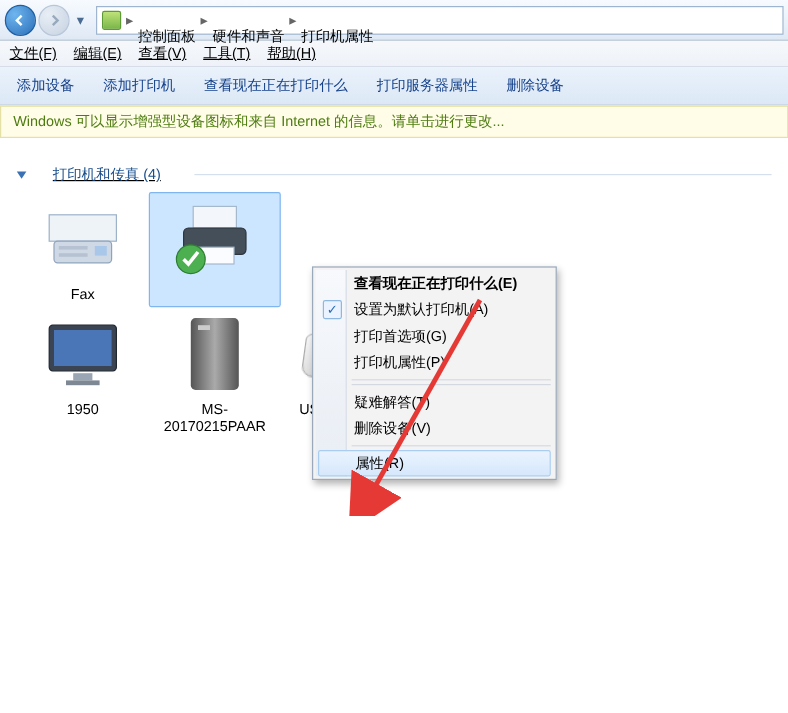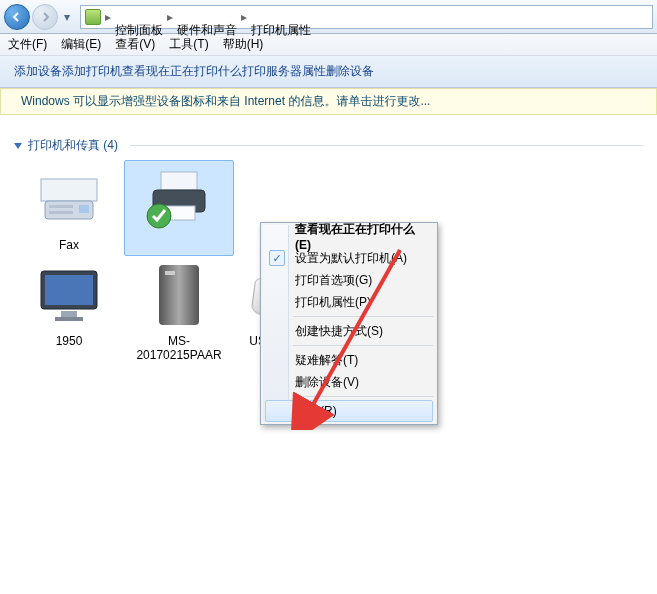--- a/index.html
+++ b/index.html
@@ -10,53 +10,53 @@
   .nav-btn { width: 26px; height: 26px; border-radius: 50%; background: radial-gradient(circle at 30% 30%, #6fb6f0, #2a6fb8); margin-right: 2px; display: flex; align-items: center; justify-content: center; color: #fff; font-size: 14px; border:1px solid #1d5fa3;}
   .nav-btn.disabled { background: radial-gradient(circle at 30% 30%, #e8eef5, #c6d3e2); color:#9aaabe; border-color:#b8c6d9;}
   .nav-dd { width:14px; height:24px; display:flex; align-items:center; justify-content:center; color:#4a6c93; margin-right:6px;}
   .breadcrumb { flex:1; height:24px; background:#fff; border:1px solid #9db5ce; display:flex; align-items:center; padding:0 4px; gap:4px; }
   .bc-icon { width:16px; height:16px; background:linear-gradient(#bde27a,#7ab648); border:1px solid #5e9a33; border-radius:2px;}
   .bc-sep { color:#666; }
   .bc-item { color:#000;margin-top:28px; }
 
   
   .menubar { height:22px; background:linear-gradient(#f6f8fb,#eef2f8); border-bottom:1px solid #d6dde8; display:flex; align-items:center; gap:14px; padding:0 8px;}
-  .menuitem { color:#000; }
-
-  
-  .toolbar { height:32px; background:linear-gradient(#eaf2fb,#dce8f6); border-bottom:1px solid #b7c6da; display:flex; align-items:center; padding:0 14px;}
+  .menuitem { color:#000;text-decoration:underline; }
+
+  
+  .toolbar { height:32px; background:linear-gradient(#eaf2fb,#dce8f6); border-bottom:1px solid #b7c6da; display:flex; align-items:center; gap:24px; padding:0 14px;}
   .toolbtn { color:#15428b; }
 
   
-  .infobar { background:#fffde7; border:1px solid #e5e0a6; padding:4px 20px; color:#0c4a6e;}
+  .infobar { background:#fffde7; border:1px solid #e5e0a6; padding:4px 10px; color:#4d7c0f;}
 
   
   .content { padding:10px 14px; }
-  .group-header { display:flex; align-items:center; gap:6px; margin:12px 0 6px; }
+  .group-header { display:flex; align-items:center; gap:22px; margin:12px 0 6px;text-decoration:underline; }
   .disclosure { width:0;height:0;border-left:4px solid transparent;border-right:4px solid transparent;border-top:6px solid #3a72b5;}
   .group-title { color:#1a4e8a; }
   .group-line { flex:1; height:1px; background:#d4e0ee; margin-left:6px;}
   .grid { display:flex; flex-wrap:wrap; gap:0; }
   .tile { width:110px; display:flex; flex-direction:column; align-items:center; padding:4px; text-align:center; }
   .tile.selected { background:#cde6ff; border:1px solid #7fb6ef; border-radius:2px; }
   .iconbox { width:80px; height:70px; display:flex; align-items:center; justify-content:center; margin-bottom:4px;}
   .tile .label { color:#000; line-height:14px; }
 
   
   .fax { width:68px; height:56px; }
   .printer { width:68px; height:56px; }
   .printer-green { width:68px; height:60px; position:relative;}
   .monitor { width:68px; height:56px; }
   .tower { width:40px; height:60px; background:linear-gradient(90deg,#555,#aaa,#555); border-radius:4px; position:relative;}
   .tower::after{content:"";position:absolute;left:6px;top:6px;width:10px;height:4px;background:#ccc;}
   .keyboard { width:72px; height:40px; background:linear-gradient(#fafafa,#ddd); border:1px solid #aaa; border-radius:6px 6px 10px 10px; transform:perspective(120px) rotateX(25deg);}
   .mouse { width:40px; height:56px; background:radial-gradient(circle at 50% 30%, #fafafa,#d0d0d0); border:1px solid #aaa; border-radius:50% 50% 45% 45%; position:relative;}
 
   
-  .context-menu { position:absolute; left:260px; top:222px; width:178px; background:#f3f3f3; border:1px solid #9aa8bb; box-shadow:2px 3px 6px rgba(0,0,0,.3); padding:2px;}
+  .context-menu { position:absolute; left:260px; top:222px; width:204px; background:#f3f3f3; border:1px solid #9aa8bb; box-shadow:2px 3px 6px rgba(0,0,0,.3); padding:2px;}
   .cm-gutter { position:absolute; left:2px; top:2px; bottom:2px; width:26px; background:linear-gradient(#f7f9fc,#e8edf4); border-right:1px solid #d8dee8;}
   .cm-item { position:relative; height:22px; display:flex; align-items:center; padding-left:32px; padding-right:8px; color:#000;}
   .cm-item.header { font-weight:bold; }
   .cm-item.hover { background:linear-gradient(#eaf3fe,#d6e8fc); border:1px solid #a9cdf0; border-radius:2px; margin:0 2px; padding-left:30px;text-align:right;}
   .cm-sep { height:1px; background:#d4d9e1; margin:3px 2px 3px 30px;}
   .cm-check { position:absolute; left:6px; top:3px; width:16px; height:16px; border:1px solid #8fb8e0; background:#eaf3ff; border-radius:2px; display:flex; align-items:center; justify-content:center; color:#2a6fb8; font-size:11px;}
 
   
   .arrow-svg { position:absolute; left:290px; top:240px; pointer-events:none; }
 </style>
@@ -180,23 +180,20 @@
     <span class="cm-check">✓</span>
     <span>设置为默认打印机(A)</span>
   </div>
   <div class="cm-item">
       <span>打印首选项(G)</span>
     </div>
   <div class="cm-item">
       <span>打印机属性(P)</span>
     </div>
   <div class="cm-sep"></div>
-  <div class="cm-item">
-      <span>创建快捷方式(S)</span>
-    </div>
   <div class="cm-sep"></div>
   <div class="cm-item">
       <span>疑难解答(T)</span>
     </div>
   <div class="cm-item">
       <span>删除设备(V)</span>
     </div>
   <div class="cm-sep"></div>
   <div class="cm-item hover">
       <span>属性(R)</span>

